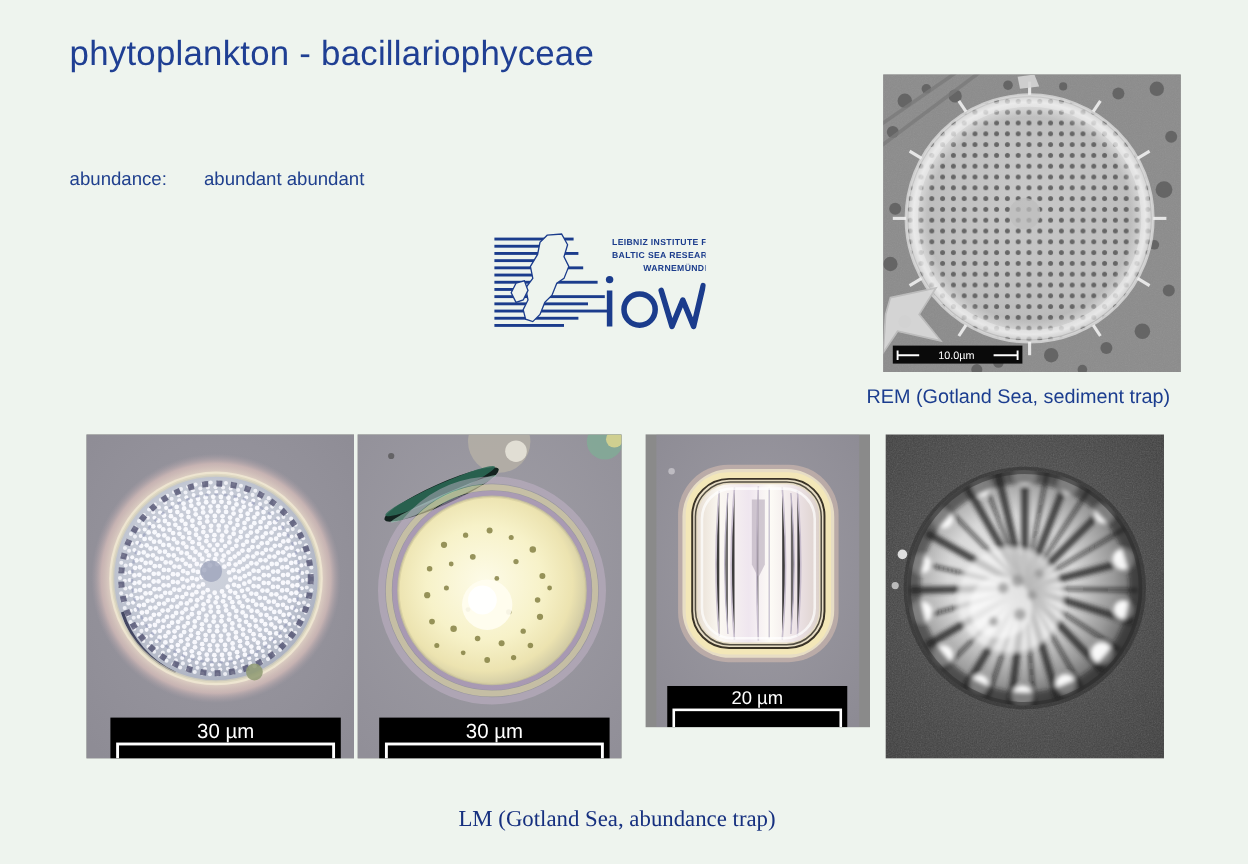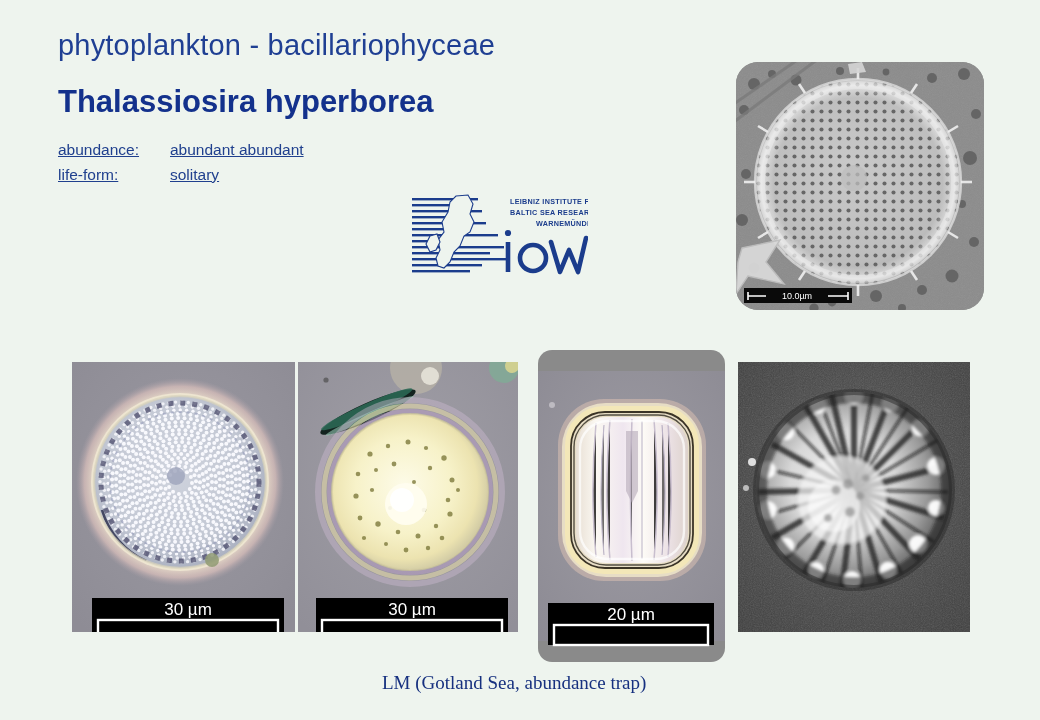--- a/index.html
+++ b/index.html
@@ -19,34 +19,34 @@
   }
   .species{
     position:absolute;left:58px;top:84px;
     font-size:31px;font-weight:700;letter-spacing:0px;
     color:#13318c;white-space:nowrap;
   }
   .meta{
     position:absolute;left:58px;top:137px;
     font-size:15.5px;color:#20408e;
   }
-  .meta-row{display:flex;line-height:25px;white-space:nowrap;text-decoration:underline;}
+  .meta-row{display:flex;line-height:25px;white-space:nowrap;}
   .meta-key{width:112px;flex:0 0 112px;}
   .meta-val{}
 
   
   .logo{position:absolute;left:410px;top:192px;width:178px;height:88px;}
   .logo svg{display:block;width:100%;height:100%;}
 
   
   .panel{position:absolute;overflow:hidden;background:#8a8a8a;}
-  .sem{left:736px;top:62px;width:248px;height:248px;border-radius:22px;}
+  .sem{left:736px;top:62px;width:248px;height:248px;}
   .lm1{left:72px;top:362px;width:223px;height:270px;}
   .lm2{left:298px;top:362px;width:220px;height:270px;}
-  .lm3{left:538px;top:350px;width:187px;height:312px;border-radius:14px;}
+  .lm3{left:538px;top:362px;width:187px;height:244px;}
   .lm4{left:738px;top:362px;width:232px;height:270px;}
   .panel svg{display:block;width:100%;height:100%;}
 
   
   .cap-rem{
     position:absolute;left:722px;top:322px;
     font-size:16.5px;color:#1b3d8f;white-space:nowrap;
   }
   .cap-lm{
     position:absolute;left:382px;top:672px;
@@ -54,30 +54,25 @@
     font-size:19px;color:#16307f;white-space:nowrap;
   }
 </style>
 </head>
 <body>
 
 <div class="page">
 
   <div class="group-title">phytoplankton - bacillariophyceae</div>
 
-  <div class="species">Thalassiosira hyperborea</div>
 
   <div class="meta">
     <div class="meta-row">
       <span class="meta-key">abundance:</span>
       <span class="meta-val">abundant abundant</span>
-    </div>
-    <div class="meta-row">
-      <span class="meta-key">life-form:</span>
-      <span class="meta-val">solitary</span>
     </div>
   </div>
 
   <div class="logo">
     <svg viewBox="0 0 178 88" xmlns="http://www.w3.org/2000/svg">
       <g fill="#1b3c8c">
 
         <rect x="2" y="6" width="66" height="2.4"></rect>
         <rect x="2" y="12" width="58" height="2.4"></rect>
         <rect x="2" y="18" width="70" height="2.4"></rect>
@@ -1319,16 +1314,17 @@
           <circle cx="90" cy="156" r="4"></circle>
             <circle cx="128" cy="116" r="3.6"></circle>
         </g>
 
         <circle cx="116" cy="128" r="94" fill="none" stroke="#1c1c1c" stroke-width="14" opacity=".55"></circle>
       </g>
       <circle cx="116" cy="128" r="98" fill="none" stroke="#2a2a2a" stroke-width="6" opacity=".5"></circle>
     </svg>
   </div>
 
+  <div class="cap-rem">REM  (Gotland Sea, sediment trap)</div>
 
   <div class="cap-lm">LM  (Gotland Sea, abundance trap)</div>
 
 </div>
 
 </body></html>

